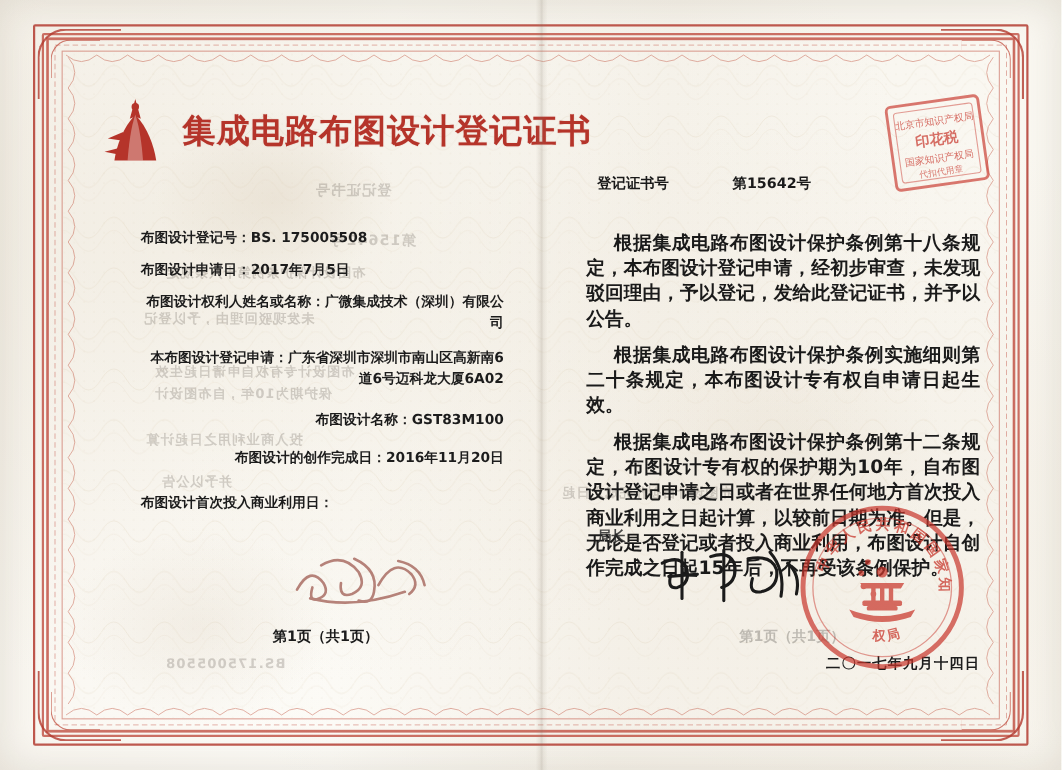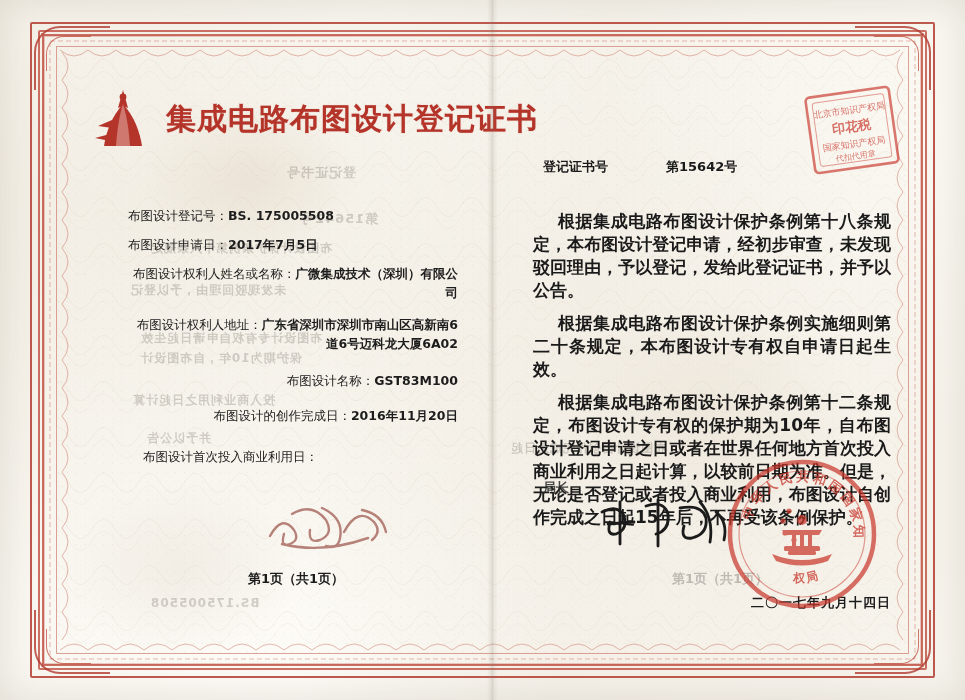--- a/index.html
+++ b/index.html
@@ -146,21 +146,21 @@
     width: 330px;
     z-index: 12;
     color: #1c1c1c;
   }
   .field {
     font-size: 12.5px;
     line-height: 19px;
     margin-bottom: 10px;
     font-family: "DejaVu Sans", "Liberation Sans", sans-serif;
   }
-  .field .lbl { font-weight: normal; }
+  .field .lbl { font-weight: bold; }
   .field .val { font-weight: bold; }
   .field.loose { margin-bottom: 13px; text-align: right; }
 
   
   .reg-no-row {
     position: absolute;
     left: 543px;
     top: 158px;
     z-index: 12;
     font-size: 13px;
@@ -365,29 +365,29 @@
     <div class="field">
       <span class="lbl">布图设计登记号：</span><span class="val">BS. 175005508</span>
     </div>
     <div class="field">
       <span class="lbl">布图设计申请日：</span><span class="val">2017年7月5日</span>
     </div>
     <div class="field loose">
       <span class="lbl">布图设计权利人姓名或名称：</span><span class="val">广微集成技术（深圳）有限公司</span>
     </div>
     <div class="field loose">
-      <span class="lbl">布图设计权利人地址：</span><span class="val">广东省深圳市深圳市南山区高新南6道6号迈科龙大厦6A02</span>
+      <span class="lbl">本布图设计登记申请：</span><span class="val">广东省深圳市深圳市南山区高新南6道6号迈科龙大厦6A02</span>
     </div>
     <div class="field loose" style="margin-top:18px;">
       <span class="lbl">布图设计名称：</span><span class="val">GST83M100</span>
     </div>
     <div class="field loose" style="margin-top:16px;">
       <span class="lbl">布图设计的创作完成日：</span><span class="val">2016年11月20日</span>
     </div>
-    <div class="field" style="margin-top:22px;margin-left:15px;">
+    <div class="field" style="margin-top:22px;">
       <div><span class="lbl">布图设计首次投入商业利用日：</span></div>
     </div>
   </div>
 
   <div class="reg-no-row">
     <span>登记证书号</span>
     <span>第15642号</span>
   </div>
 
   <div class="right-body">

